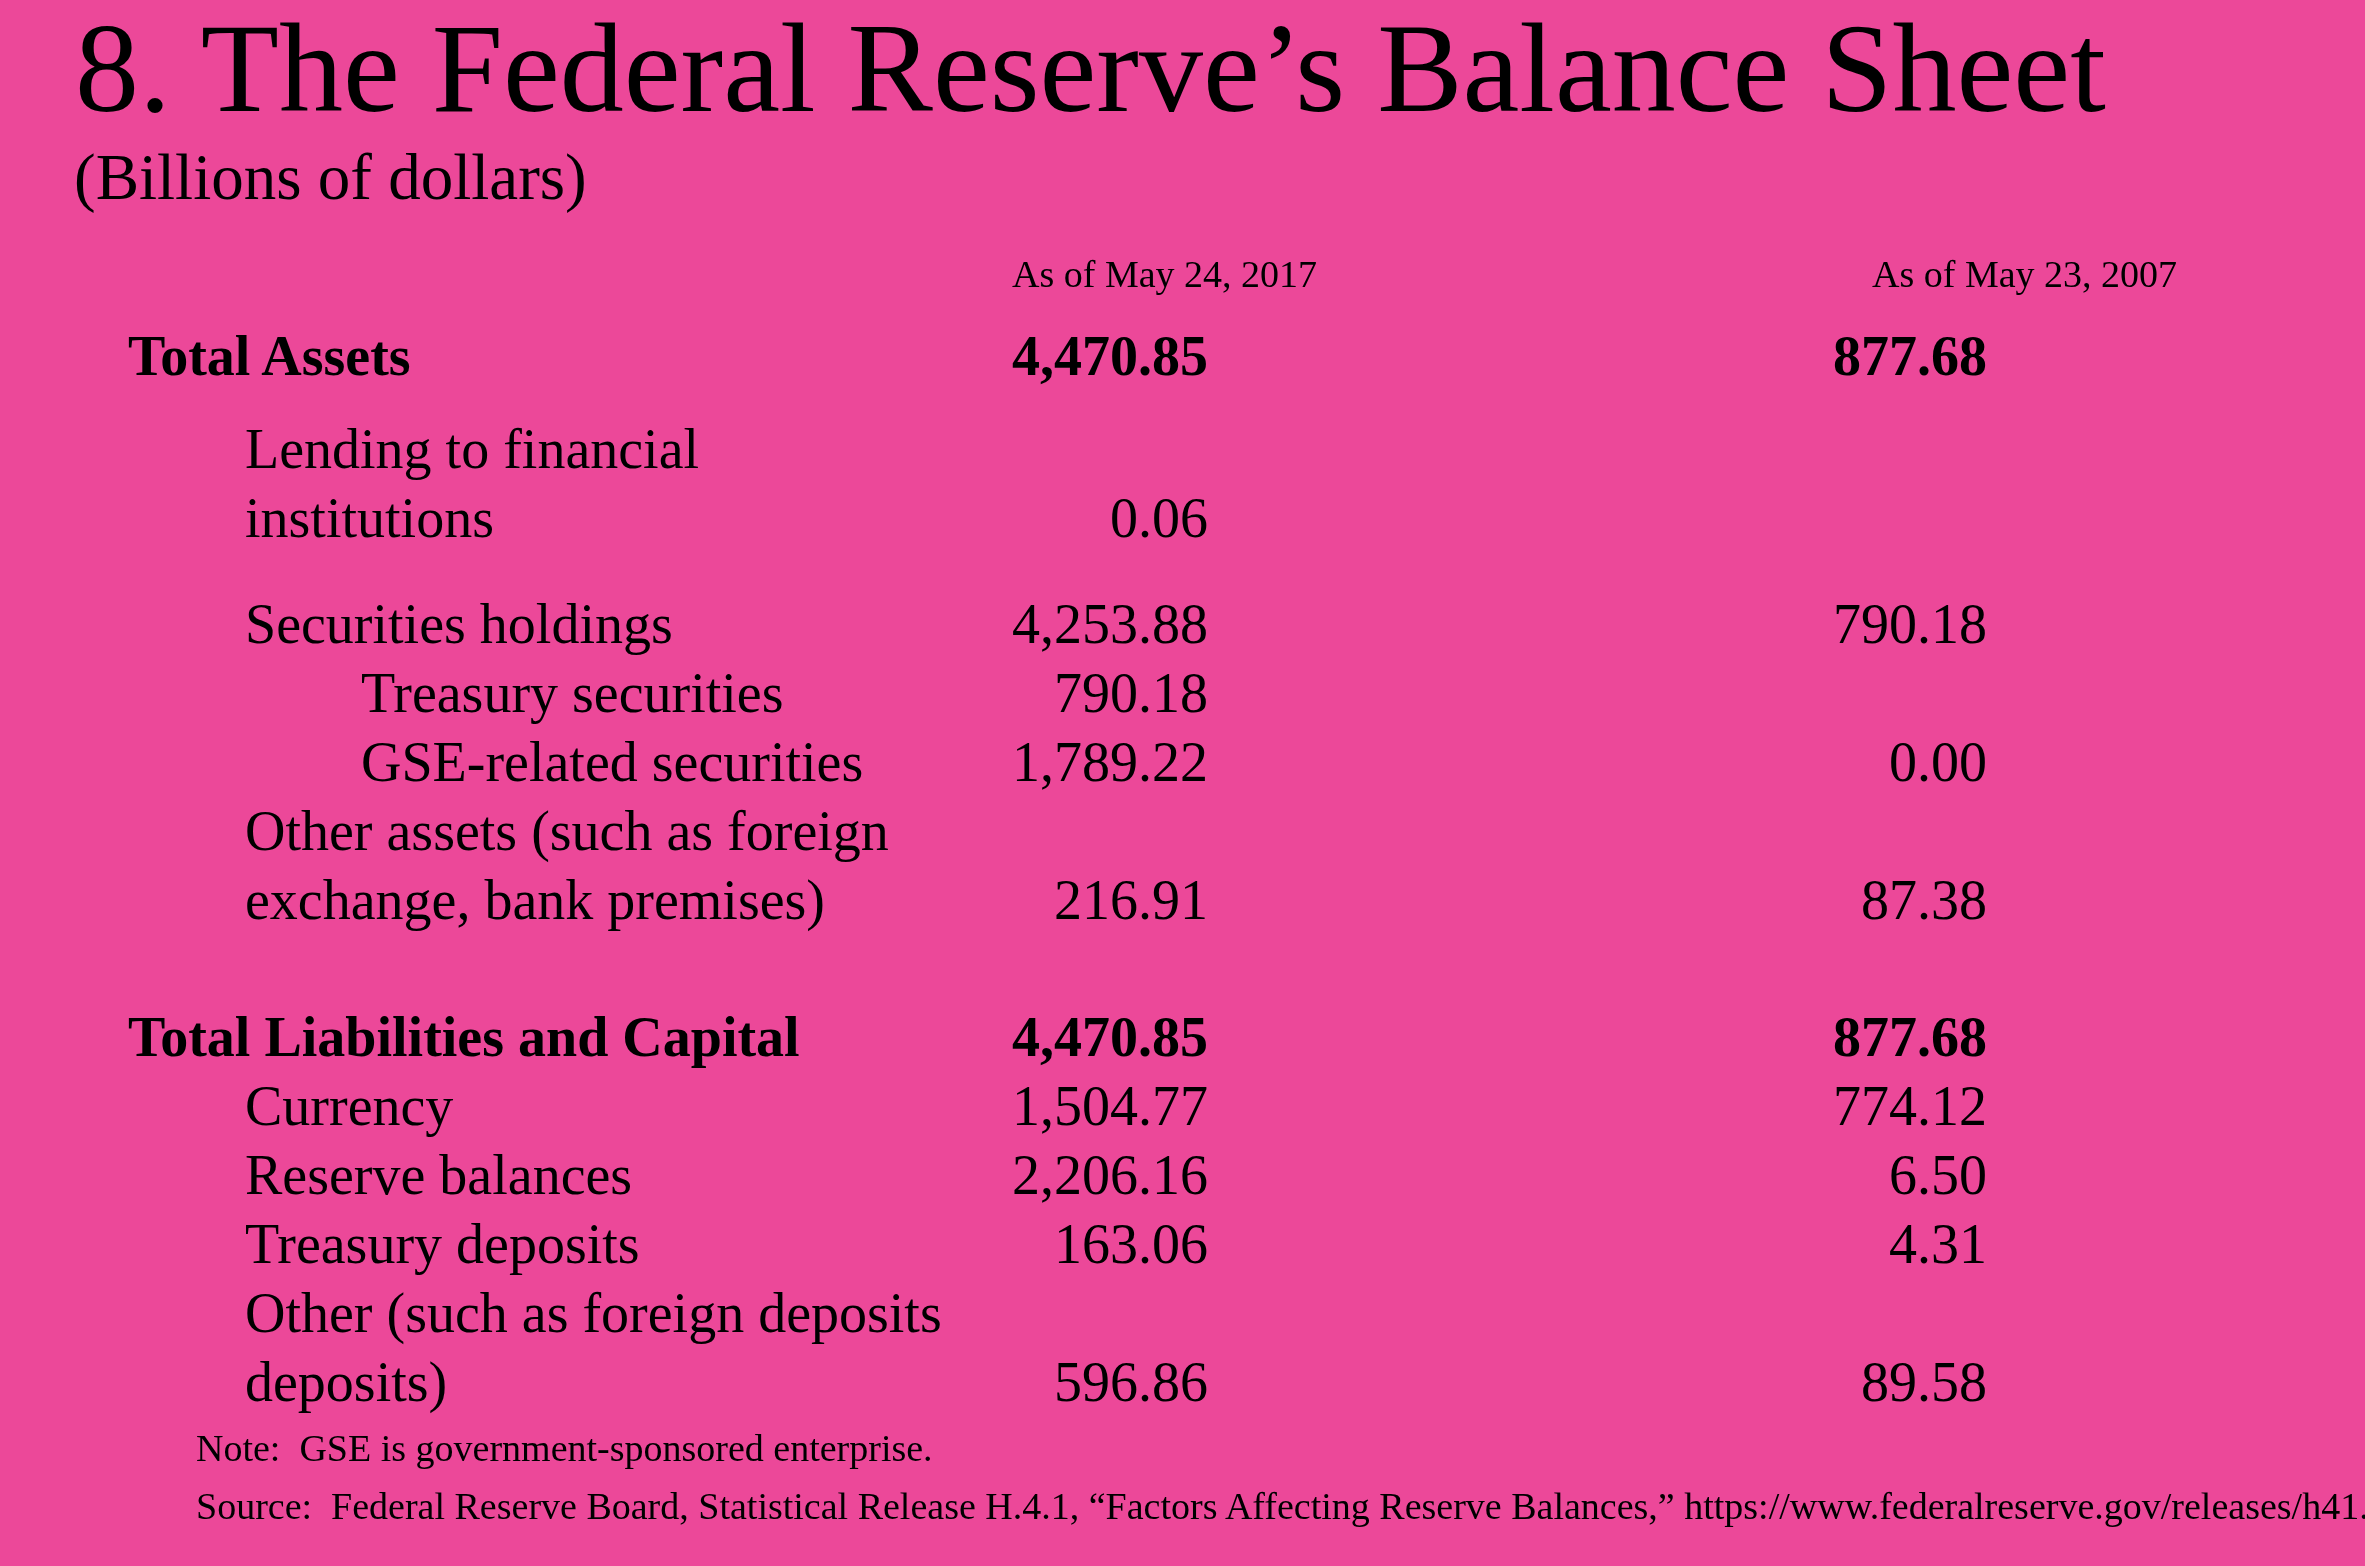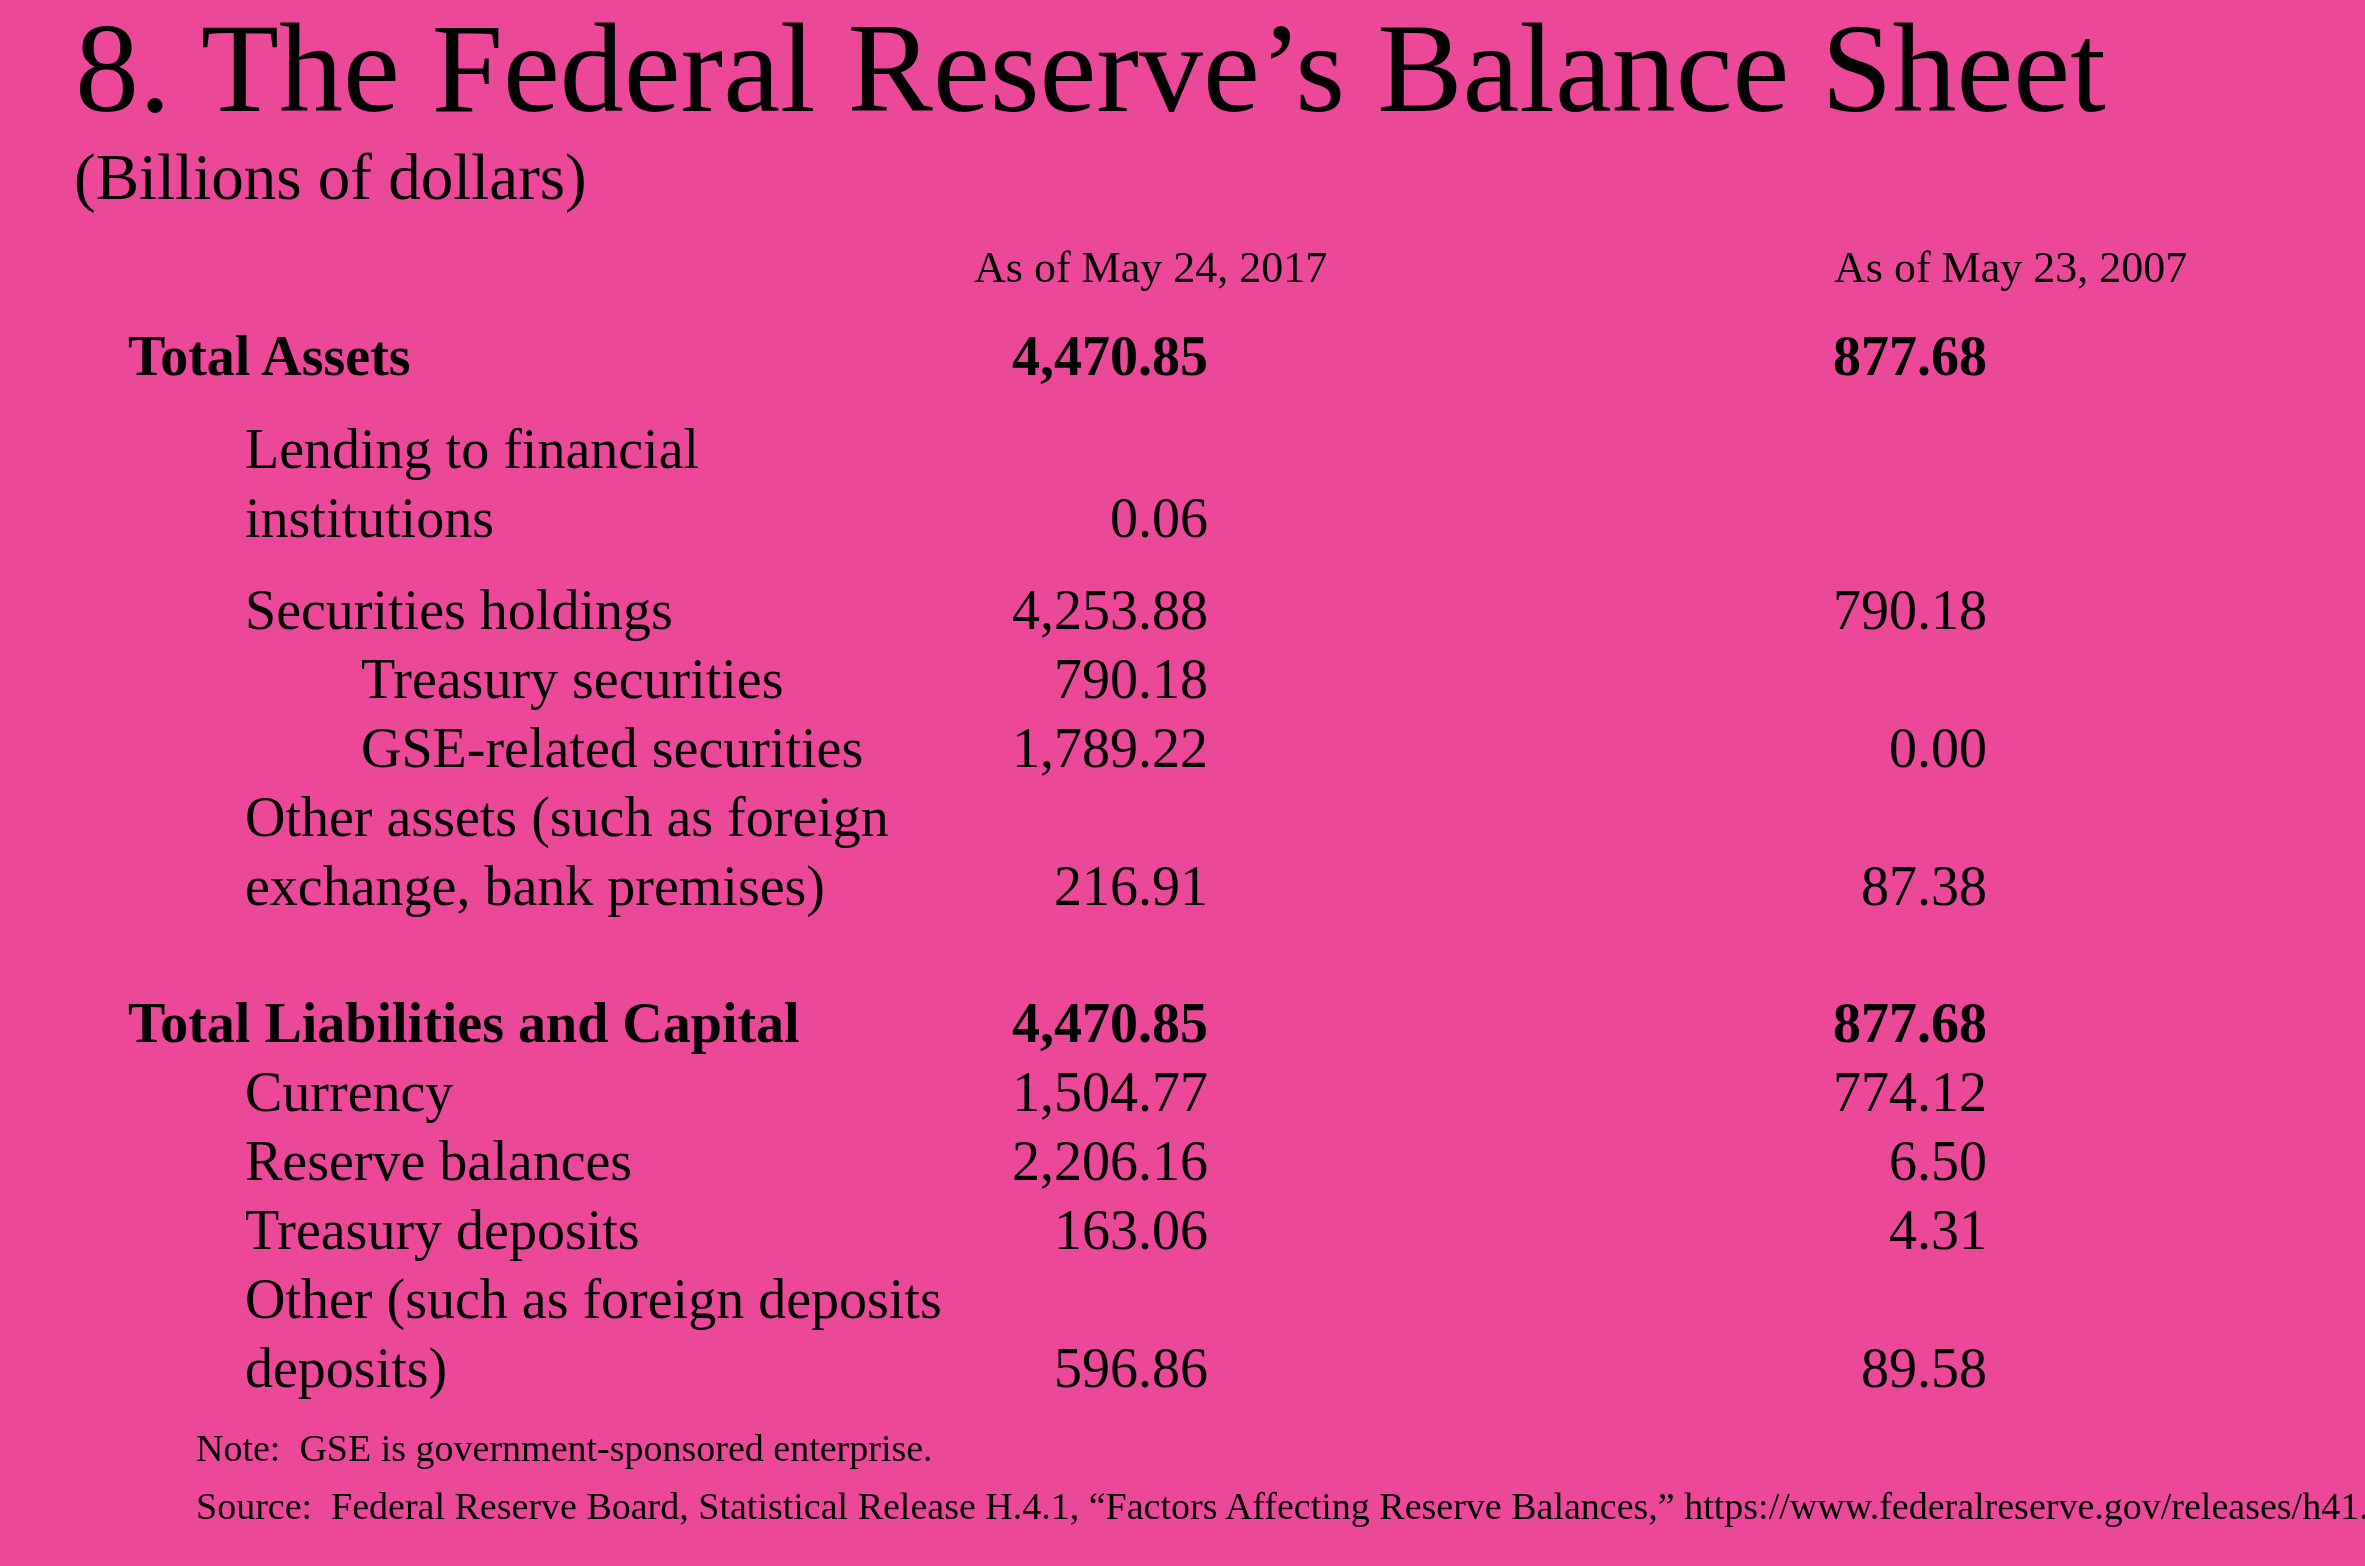--- a/index.html
+++ b/index.html
@@ -27,42 +27,43 @@
   .subtitle {
     position: absolute;
     left: 74px;
     top: 140px;
     font-size: 65px;
     line-height: 75px;
     white-space: nowrap;
   }
   .col-header {
     position: absolute;
-    top: 233px;
-    font-size: 44px;
+    top: 240px;
+    font-size: 38px;
     line-height: 69px;
     white-space: nowrap;
+    margin-left: 38px;
   }
   .col-header.h2017 { left: 974px; }
   .col-header.h2007 { left: 1834px; }
   .table {
     position: absolute;
     left: 128px;
     top: 322px;
     width: 1858px;
     font-size: 56px;
     line-height: 69px;
   }
   .row {
     display: grid;
     grid-template-columns: 858px 222px 779px;
     align-items: end;
   }
   .row.bold { font-weight: bold; }
-  .row.gap-sm { margin-top: 23px; }
+  .row.gap-sm { margin-top: 37px; }
   .row.gap-md { margin-top: 24px; }
   .row.gap-lg { margin-top: 68px; }
   .label .ln { display: block; white-space: nowrap; }
   .label.ind1 { padding-left: 117px; }
   .label.ind2 { padding-left: 233px; }
   .val { text-align: right; white-space: nowrap; }
   .footnote {
     position: absolute;
     left: 196px;
     font-size: 38px;

